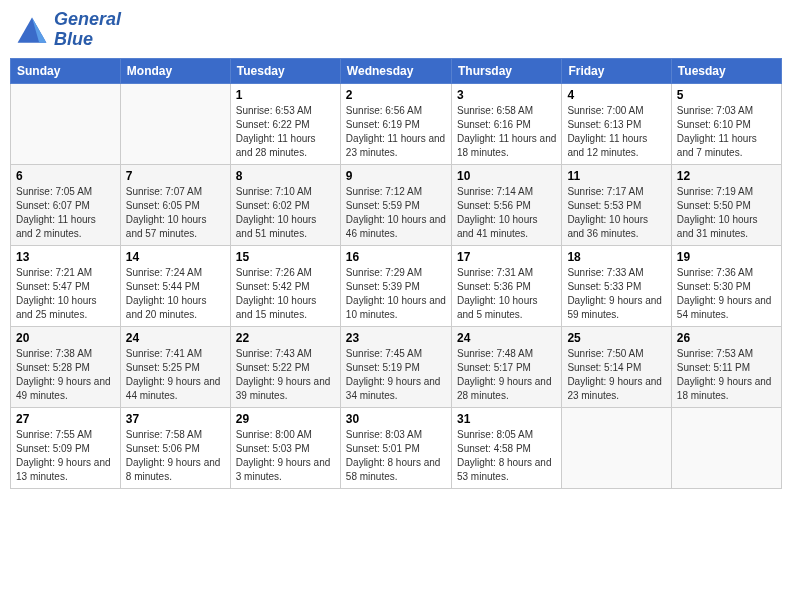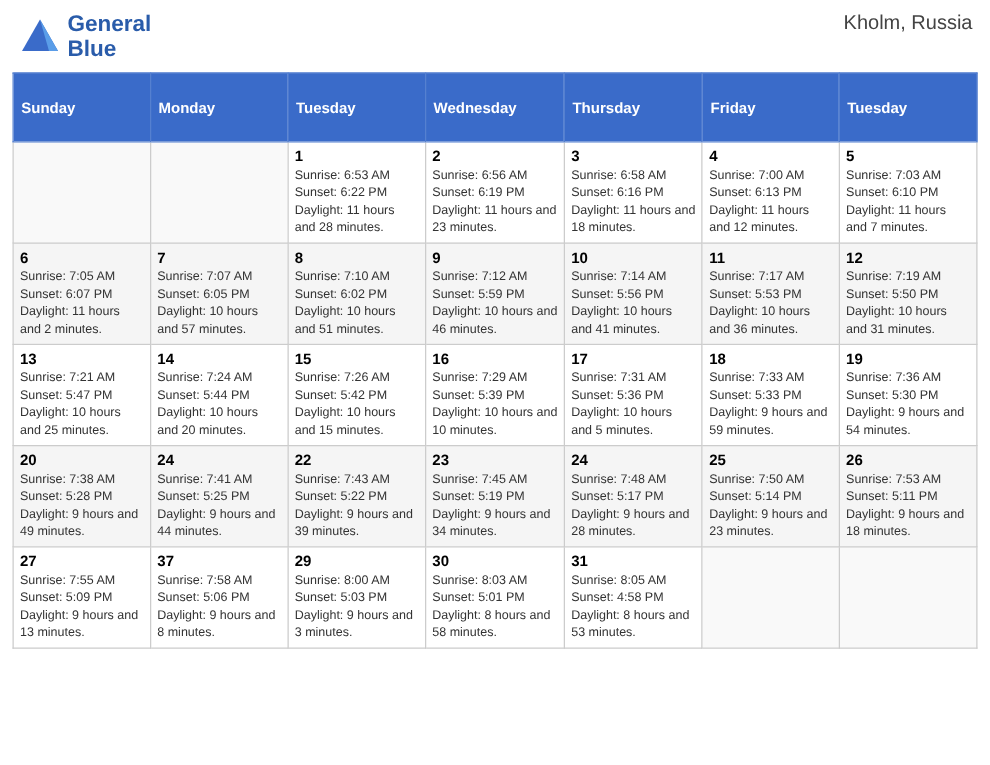--- a/index.html
+++ b/index.html
@@ -12,22 +12,23 @@
     }
     .header {
       display: flex;
       justify-content: space-between;
       align-items: flex-start;
       margin-bottom: 8px;
       padding: 0 4px;
     }
     .logo {
       display: flex;
-      align-items: center;
+      align-items: flex-end;
       gap: 4px;
+      font-style: italic;
     }
     .logo-text {
       font-size: 18px;
       font-weight: bold;
       color: #2a5caa;
       line-height: 1.1;
     }
     .logo-text span {
       display: block;
     }
@@ -49,21 +50,21 @@
     }
     table {
       width: 100%;
       border-collapse: collapse;
       font-size: 11px;
     }
     thead tr th {
       background-color: #3a6bc9;
       color: #fff;
       text-align: left;
-      padding: 20px 6px;
+      padding: 5px 6px;
       font-size: 12px;
       font-weight: bold;
       border: 1px solid #5580d0;
     }
     tbody tr td {
       border: 1px solid #ccc;
       vertical-align: top;
       padding: 4px 5px;
       width: 113px;
       min-height: 72px;
@@ -95,21 +96,20 @@
     <svg class="logo-icon" viewBox="0 0 40 40">
       <polygon points="20,4 36,32 4,32" fill="#3a6bc9"></polygon>
       <polygon points="20,4 36,32 28,32" fill="#5a9de8"></polygon>
     </svg>
     <div class="logo-text">
       <span>General</span>
       <span>Blue</span>
     </div>
   </div>
   <div class="title-block">
-    <div class="location">Kholm, Russia</div>
   </div>
 </div>
 
 <table>
   <thead>
     <tr>
     <th>Sunday</th>
         <th>Monday</th>
         <th>Tuesday</th>
         <th>Wednesday</th>

